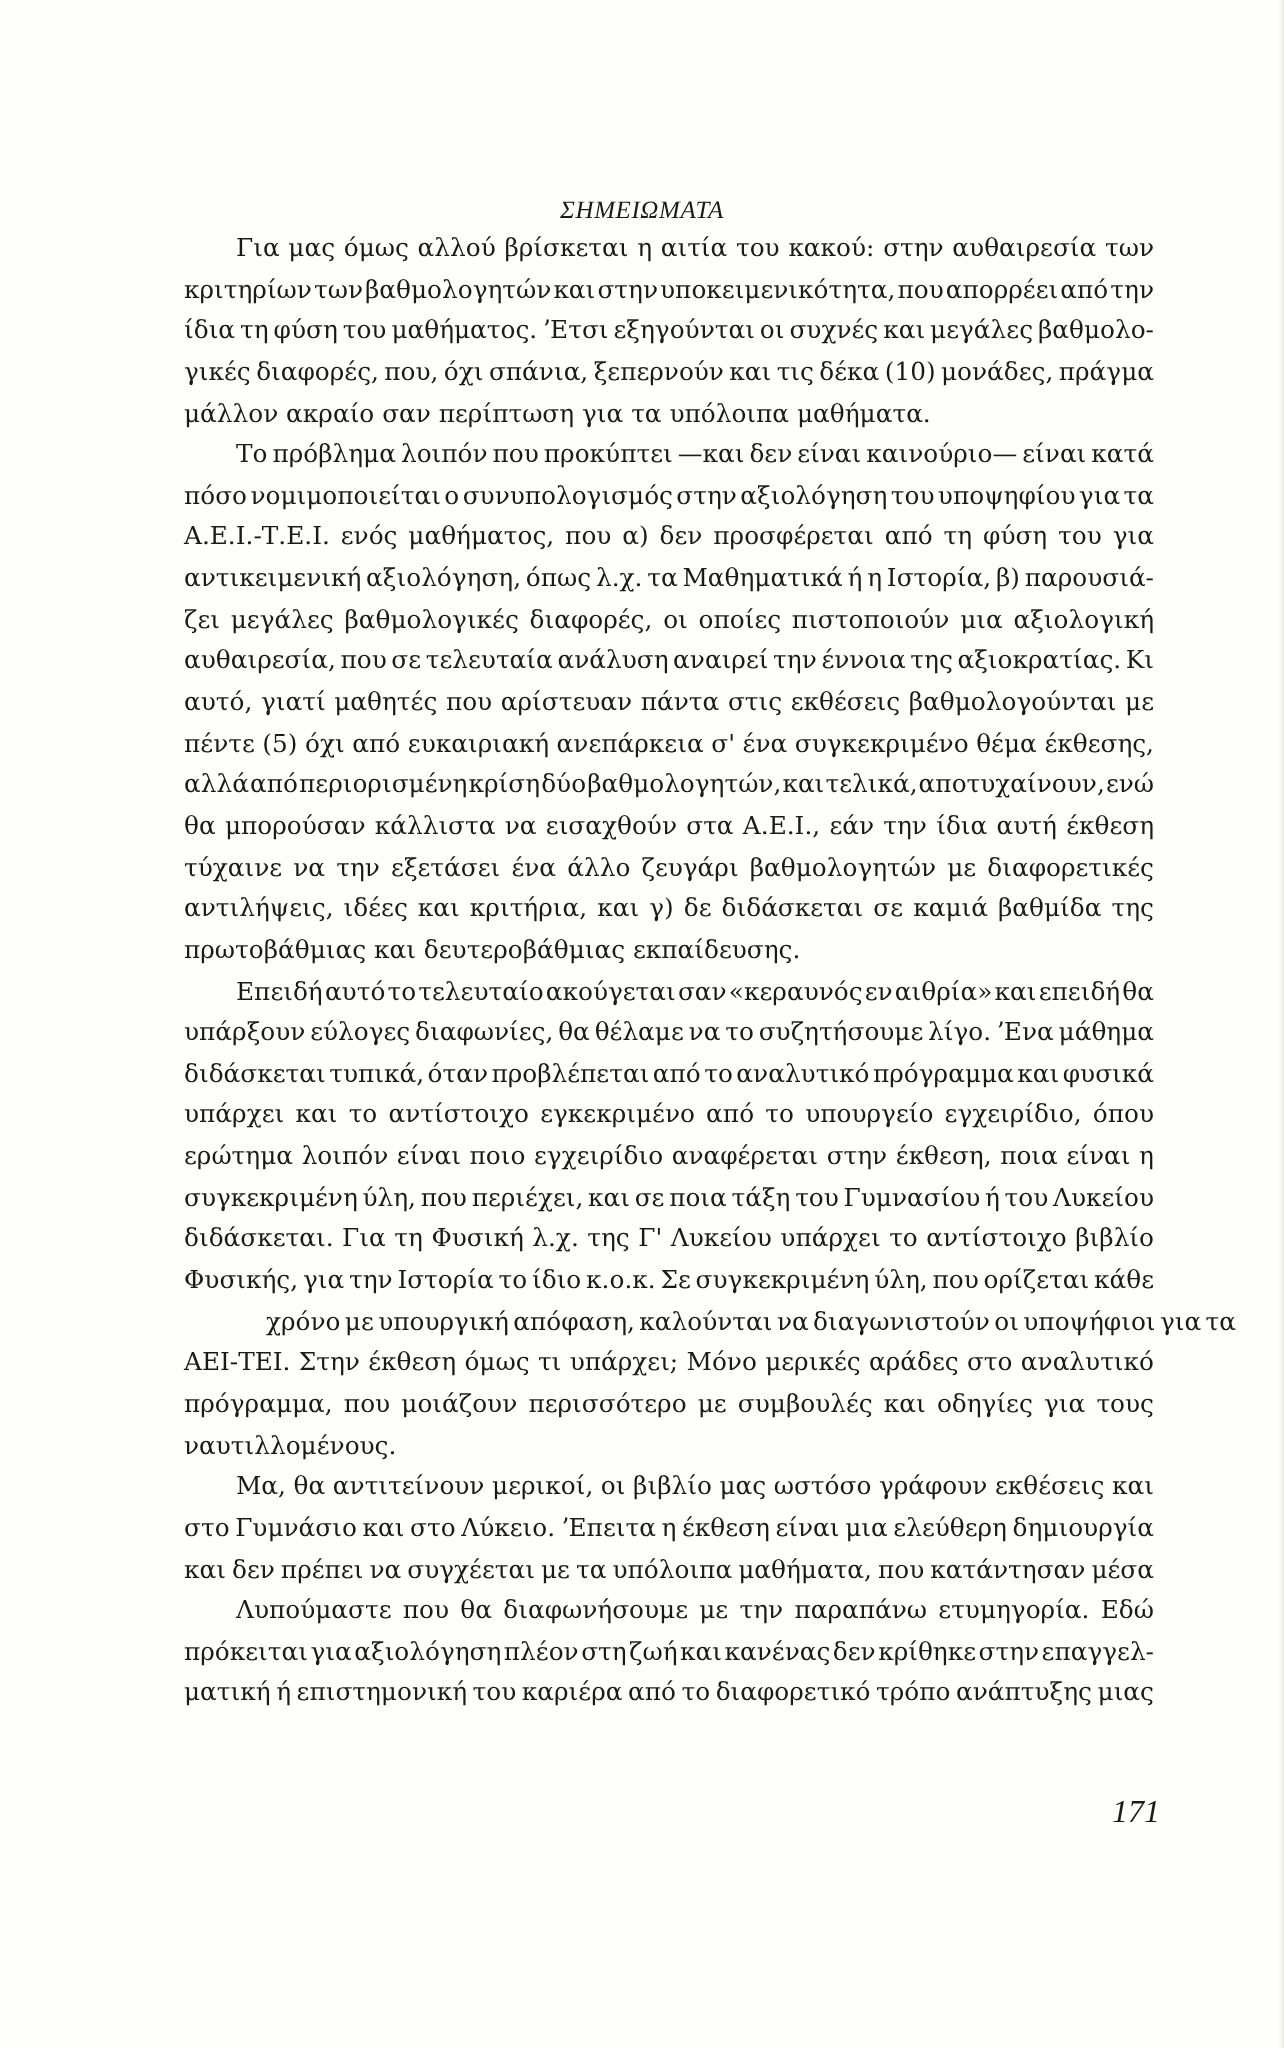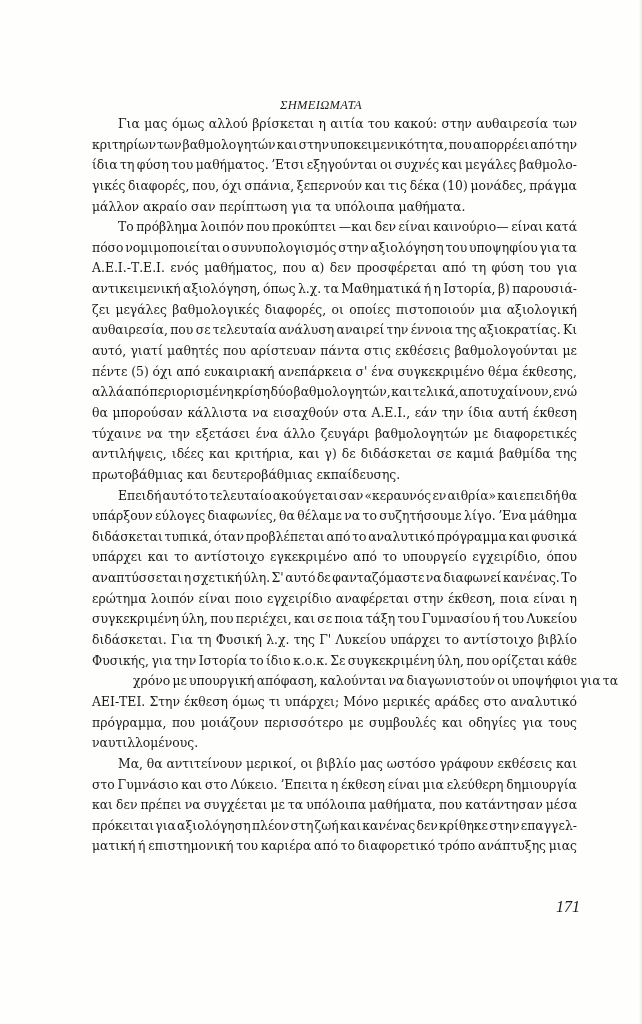--- a/index.html
+++ b/index.html
@@ -55,38 +55,38 @@
       <span class="line"><span style="white-space: nowrap; word-spacing: 0px;">τύχαινε να την εξετάσει ένα άλλο ζευγάρι βαθμολογητών με διαφορετικές</span></span>
       <span class="line"><span style="white-space: nowrap; word-spacing: 0px;">αντιλήψεις, ιδέες και κριτήρια, και γ) δε διδάσκεται σε καμιά βαθμίδα της</span></span>
       <span class="line last"><span style="white-space: nowrap;">πρωτοβάθμιας και δευτεροβάθμιας εκπαίδευσης.</span></span>
     </div>
 
     <div>
       <span class="line indent"><span style="white-space: nowrap; word-spacing: -2.84517px;">Επειδή αυτό το τελευταίο ακούγεται σαν «κεραυνός εν αιθρία» και επειδή θα</span></span>
       <span class="line"><span style="white-space: nowrap; word-spacing: -1.53125px;">υπάρξουν εύλογες διαφωνίες, θα θέλαμε να το συζητήσουμε λίγο. ʼΕνα μάθημα</span></span>
       <span class="line"><span style="white-space: nowrap; word-spacing: -2.19965px;">διδάσκεται τυπικά, όταν προβλέπεται από το αναλυτικό πρόγραμμα και φυσικά</span></span>
       <span class="line"><span style="white-space: nowrap; word-spacing: 0px;">υπάρχει και το αντίστοιχο εγκεκριμένο από το υπουργείο εγχειρίδιο, όπου</span></span>
-      <span class="line"><span style="white-space: nowrap; word-spacing: -2.46449px;">αναπτύσσεται η σχετική ύλη. Σ' αυτό δε φανταζόμαστε να διαφωνεί κανένας. Το</span></span>
       <span class="line"><span style="white-space: nowrap; word-spacing: 0px;">ερώτημα λοιπόν είναι ποιο εγχειρίδιο αναφέρεται στην έκθεση, ποια είναι η</span></span>
       <span class="line"><span style="white-space: nowrap; word-spacing: -1.58594px;">συγκεκριμένη ύλη, που περιέχει, και σε ποια τάξη του Γυμνασίου ή του Λυκείου</span></span>
       <span class="line"><span style="white-space: nowrap; word-spacing: 0px;">διδάσκεται. Για τη Φυσική λ.χ. της Γ' Λυκείου υπάρχει το αντίστοιχο βιβλίο</span></span>
       <span class="line"><span style="white-space: nowrap; word-spacing: -1.53385px;">Φυσικής, για την Ιστορία το ίδιο κ.ο.κ. Σε συγκεκριμένη ύλη, που ορίζεται κάθε</span></span>
       <span class="line"><span style="white-space: nowrap; word-spacing: -1.75156px; margin-left: 41px;">χρόνο με υπουργική απόφαση, καλούνται να διαγωνιστούν οι υποψήφιοι για τα</span></span>
       <span class="line"><span style="white-space: nowrap; word-spacing: 0px;">ΑΕΙ-ΤΕΙ. Στην έκθεση όμως τι υπάρχει; Μόνο μερικές αράδες στο αναλυτικό</span></span>
       <span class="line"><span style="white-space: nowrap; word-spacing: 0px;">πρόγραμμα, που μοιάζουν περισσότερο με συμβουλές και οδηγίες για τους</span></span>
       <span class="line last"><span style="white-space: nowrap;">ναυτιλλομένους.</span></span>
     </div>
 
     <div>
       <span class="line indent"><span style="white-space: nowrap; word-spacing: -1.35625px;">Μα, θα αντιτείνουν μερικοί, οι βιβλίο μας ωστόσο γράφουν εκθέσεις και</span></span>
       <span class="line"><span style="white-space: nowrap; word-spacing: -1.12784px;">στο Γυμνάσιο και στο Λύκειο. ʼΕπειτα η έκθεση είναι μια ελεύθερη δημιουργία</span></span>
       <span class="line"><span style="white-space: nowrap; word-spacing: -0.911932px; margin-top: 16px;">και δεν πρέπει να συγχέεται με τα υπόλοιπα μαθήματα, που κατάντησαν μέσα</span></span>
     </div>
 
     <div>
+      <span class="line indent"><span style="white-space: nowrap; word-spacing: 0px;">Λυπούμαστε που θα διαφωνήσουμε με την παραπάνω ετυμηγορία. Εδώ</span></span>
       <span class="line"><span style="white-space: nowrap; word-spacing: -2.6875px;">πρόκειται για αξιολόγηση πλέον στη ζωή και κανένας δεν κρίθηκε στην επαγγελ-</span></span>
       <span class="line"><span style="white-space: nowrap; word-spacing: -1.16562px;">ματική ή επιστημονική του καριέρα από το διαφορετικό τρόπο ανάπτυξης μιας</span></span>
     </div>
   </div>
 
   <div class="page-number">171</div>
   <div class="edge-shadow"></div>
 </div>
 
 </body></html>

